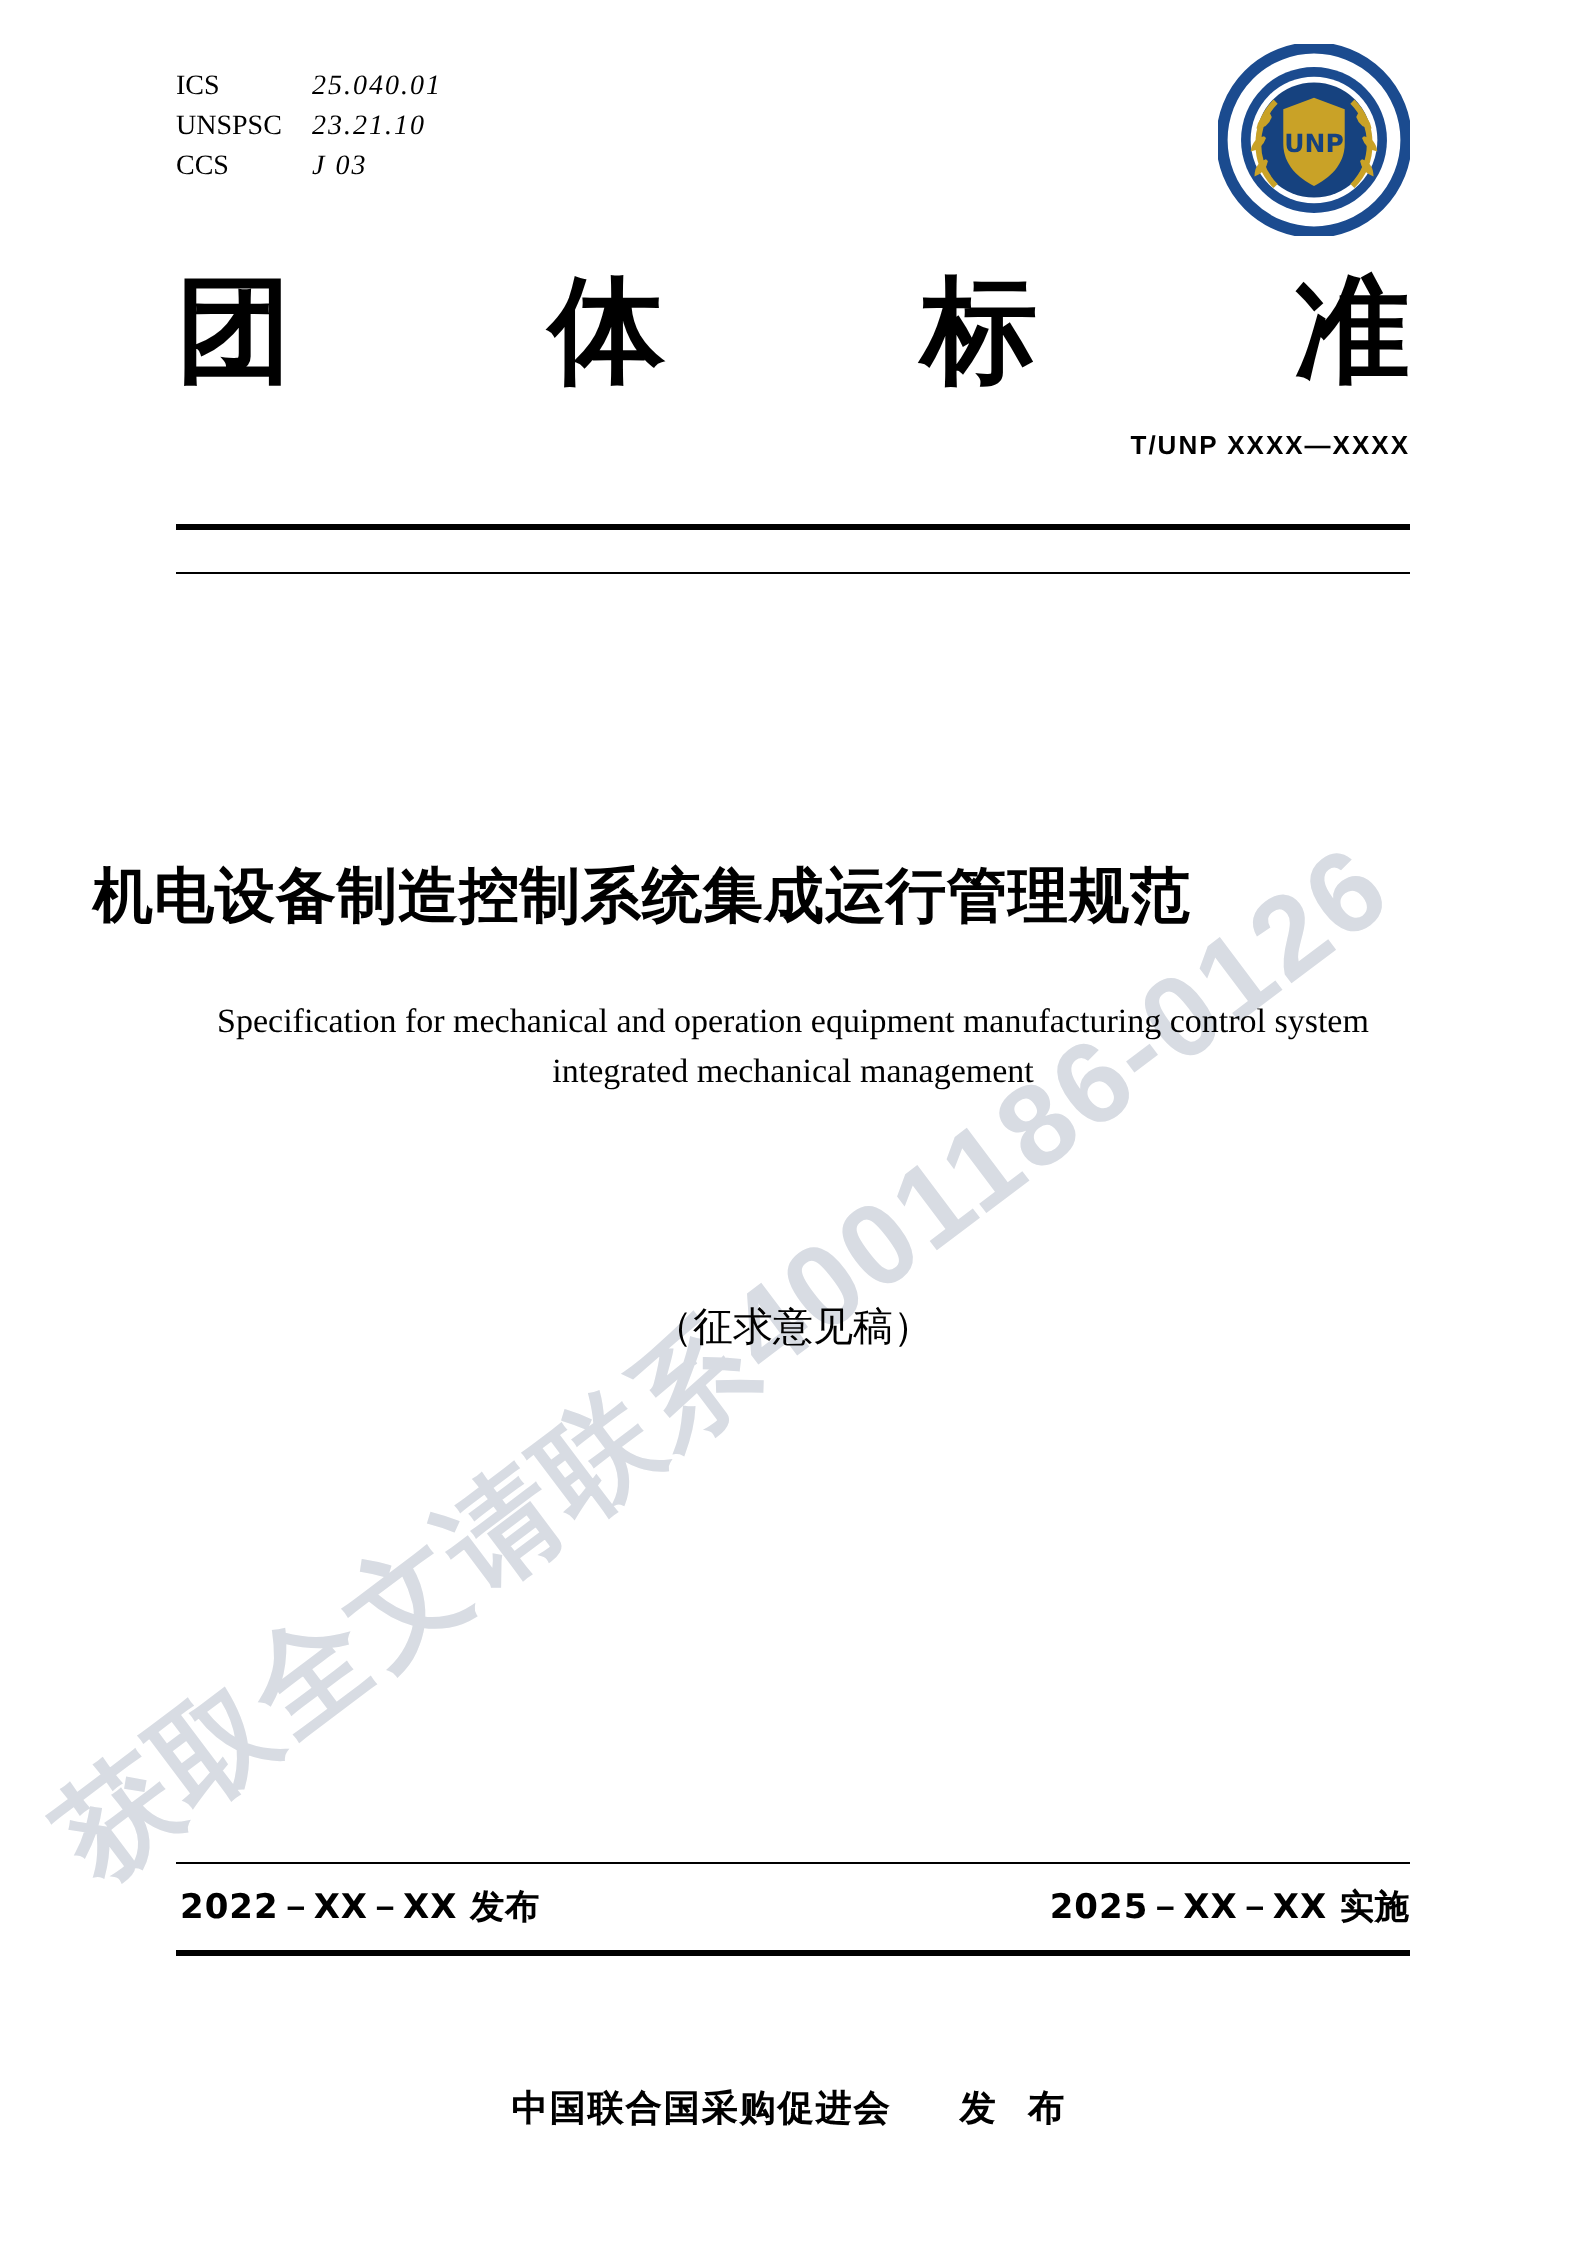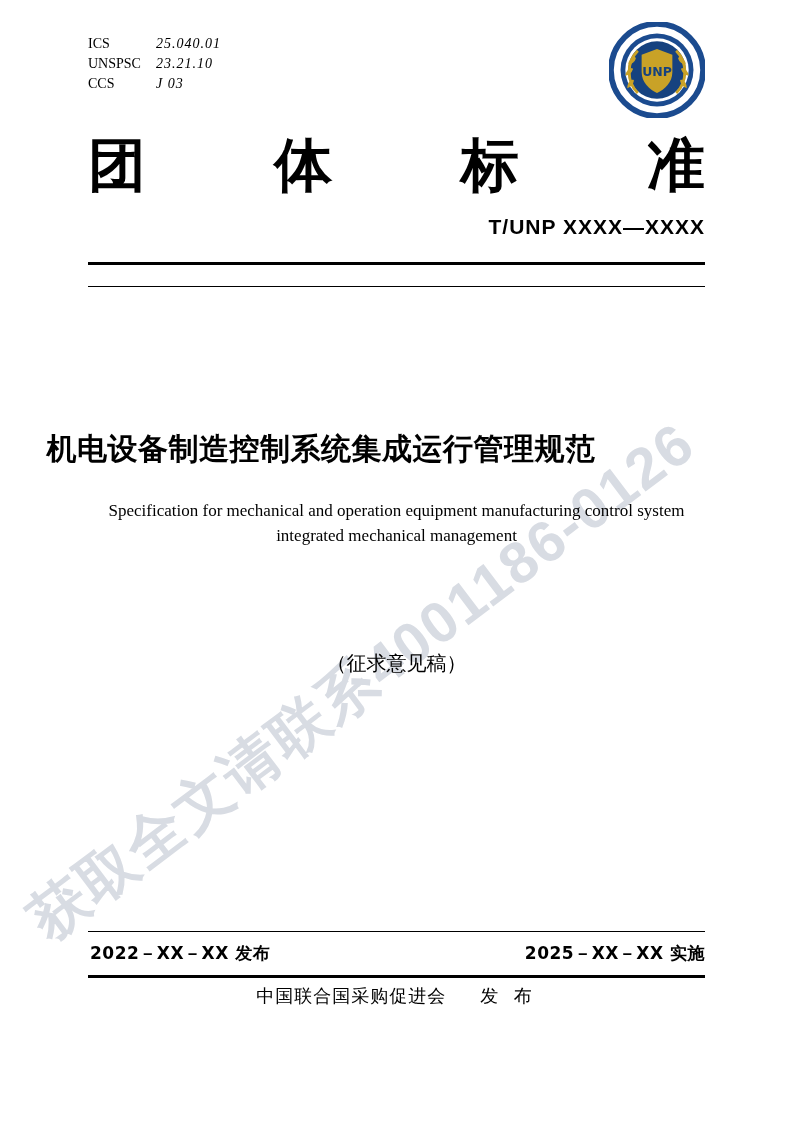--- a/index.html
+++ b/index.html
@@ -93,21 +93,21 @@
     z-index: 10;
   }
 
   
   .std-no {
     position: absolute;
     right: 88px;
     top: 215px;
     font-family: "Liberation Sans", sans-serif;
     font-weight: bold;
-    font-size: 21px;
+    font-size: 13px;
     letter-spacing: 1px;
     z-index: 10;
     margin-left: 12px;
   }
 
   
   .rule {
     position: absolute;
     left: 88px;
     width: 617px;
@@ -190,25 +190,25 @@
     font-size: 17px;
     letter-spacing: 0.5px;
     z-index: 10;
   }
 
   
   .publisher {
     position: absolute;
     left: 50%;
     transform: translateX(-50%);
-    top: 984px;
+    top: 1042px;
     width: 600px;
     text-align: center;
     font-family: "DejaVu Sans", sans-serif;
-    font-weight: normal;
+    font-weight: bold;
     font-size: 18px;
     letter-spacing: 1px;
     z-index: 10;
   }
   .publisher .issue {
     margin-left: 34px;
     letter-spacing: 5px;
   }
 </style>
 </head>

